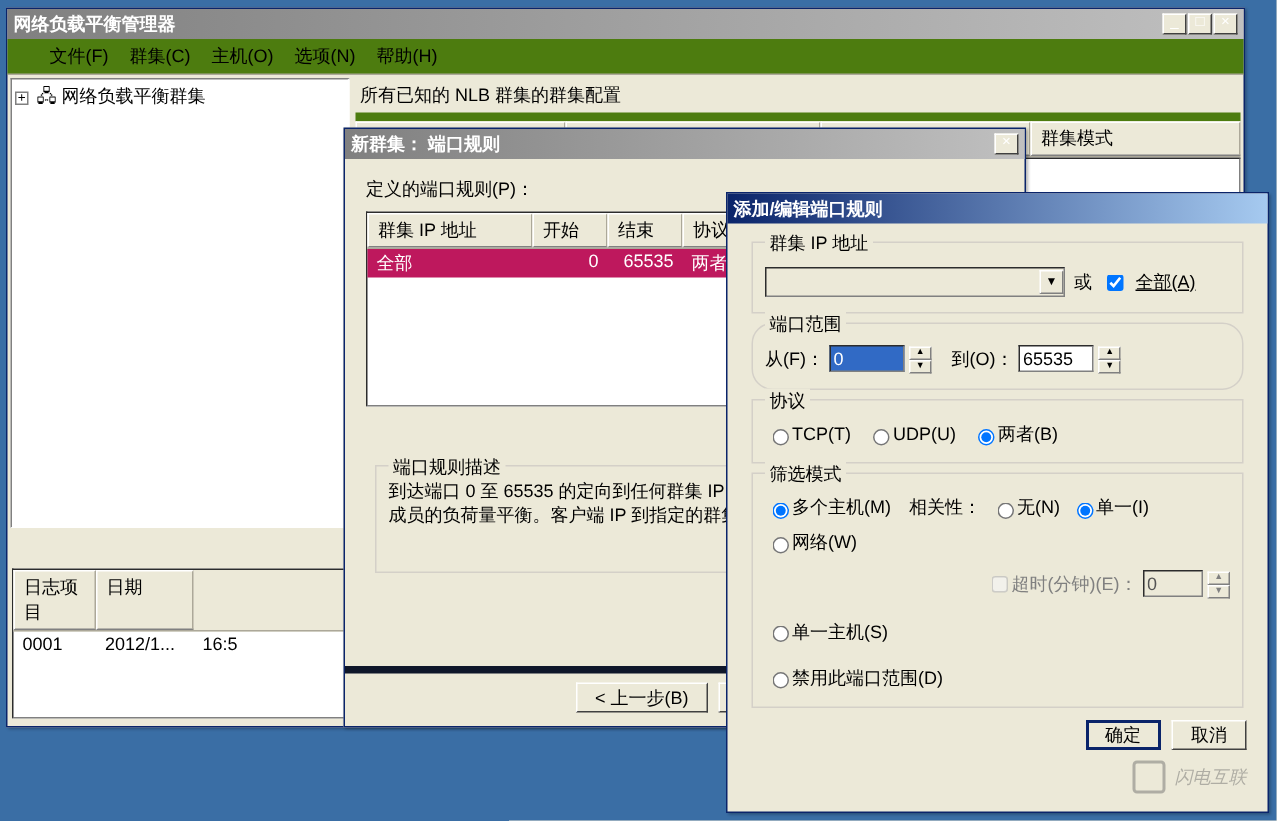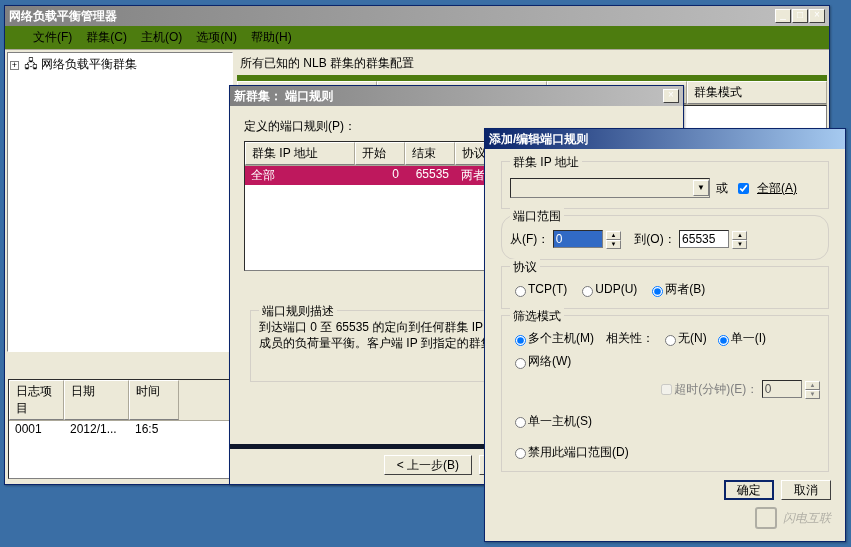--- a/index.html
+++ b/index.html
@@ -70,21 +70,20 @@
         <div class="th" style="width:140px;">群集 IP 子网掩码</div>
         <div class="th" style="flex:1;">群集模式</div>
       </div>
       <div class="table-body" style="height:50px;"></div>
     </div>
   </div>
   <div class="log-table">
     <div class="table-header">
       <div class="th" style="width:55px;">日志项目</div>
       <div class="th" style="width:65px;">日期</div>
-      <div class="th" style="width:50px;">时间</div>
     </div>
     <div style="display:flex; padding:1px 0;">
       <div style="width:55px; padding:0 6px;">0001</div>
       <div style="width:65px; padding:0 6px;">2012/1...</div>
       <div style="width:50px; padding:0 6px;">16:5</div>
     </div>
   </div>
 </div>
 
 <div class="window" style="left:184px; top:85px; width:455px; height:400px;margin-left:45px;">

